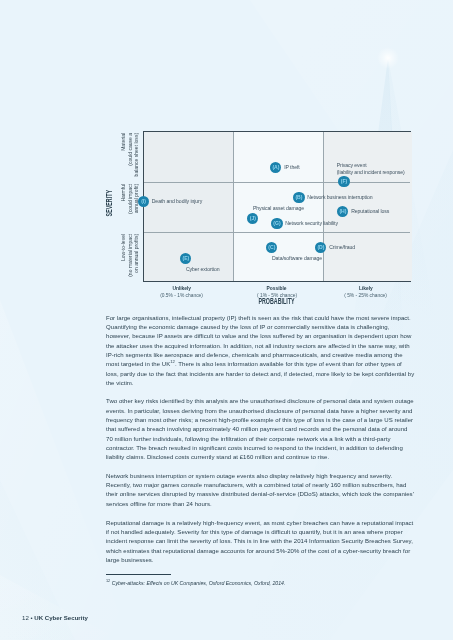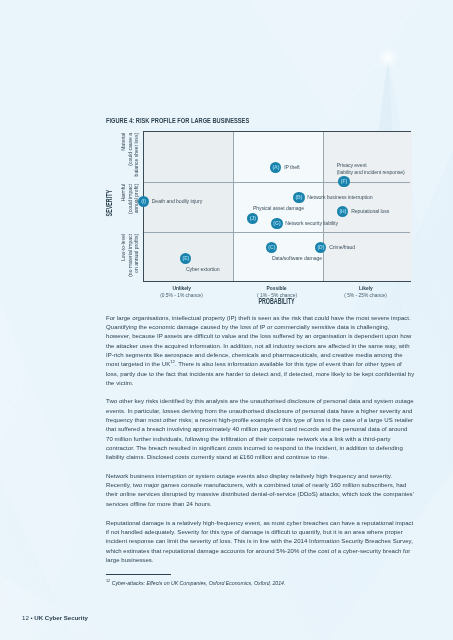--- a/index.html
+++ b/index.html
@@ -79,21 +79,20 @@
       <polygon points="0,480 75,640 0,640" fill="url(#facetB)" opacity="0.5"></polygon>
       <polygon points="0,575 120,640 0,640" fill="url(#facetA)" opacity="0.45"></polygon>
 
       <polygon points="388,58 352,330 404,348" fill="url(#ray)" opacity="0.85"></polygon>
       <polygon points="388,58 398,300 436,320" fill="url(#ray)" opacity="0.4"></polygon>
 
       <circle cx="388" cy="58" r="11" fill="url(#glow)"></circle>
     </svg>
   </div>
 
-  <div class="fig-title"><span>FIGURE 4: RISK PROFILE FOR LARGE BUSINESSES</span></div>
 
   <div class="axis-y"><span>SEVERITY</span></div>
 
   <div class="ylab" id="yl0" style="width: 46px; left: 107px; top: 146.4px; transform: rotate(-90deg); text-align: right;"><span>Material</span><br><span>(could cause a</span><br><span>balance sheet loss)</span></div>
   <div class="ylab" id="yl1" style="width: 46px; left: 107px; top: 196.6px; transform: rotate(-90deg); text-align: right;"><span>Harmful</span><br><span>(could impact</span><br><span>annual profit)</span></div>
   <div class="ylab" id="yl2" style="width: 46px; left: 107px; top: 246.8px; transform: rotate(-90deg); text-align: right;"><span>Low-to-level</span><br><span>(no material impact</span><br><span>on annual profits)</span></div>
 
   <div class="chart">
     <div class="cell" style="left:0;top:0;width:89.3px;height:100%;background:#e9eef1"></div>
     <div class="cell" style="left:89.3px;top:0;width:89.3px;height:100%;background:#f4f9fb"></div>

